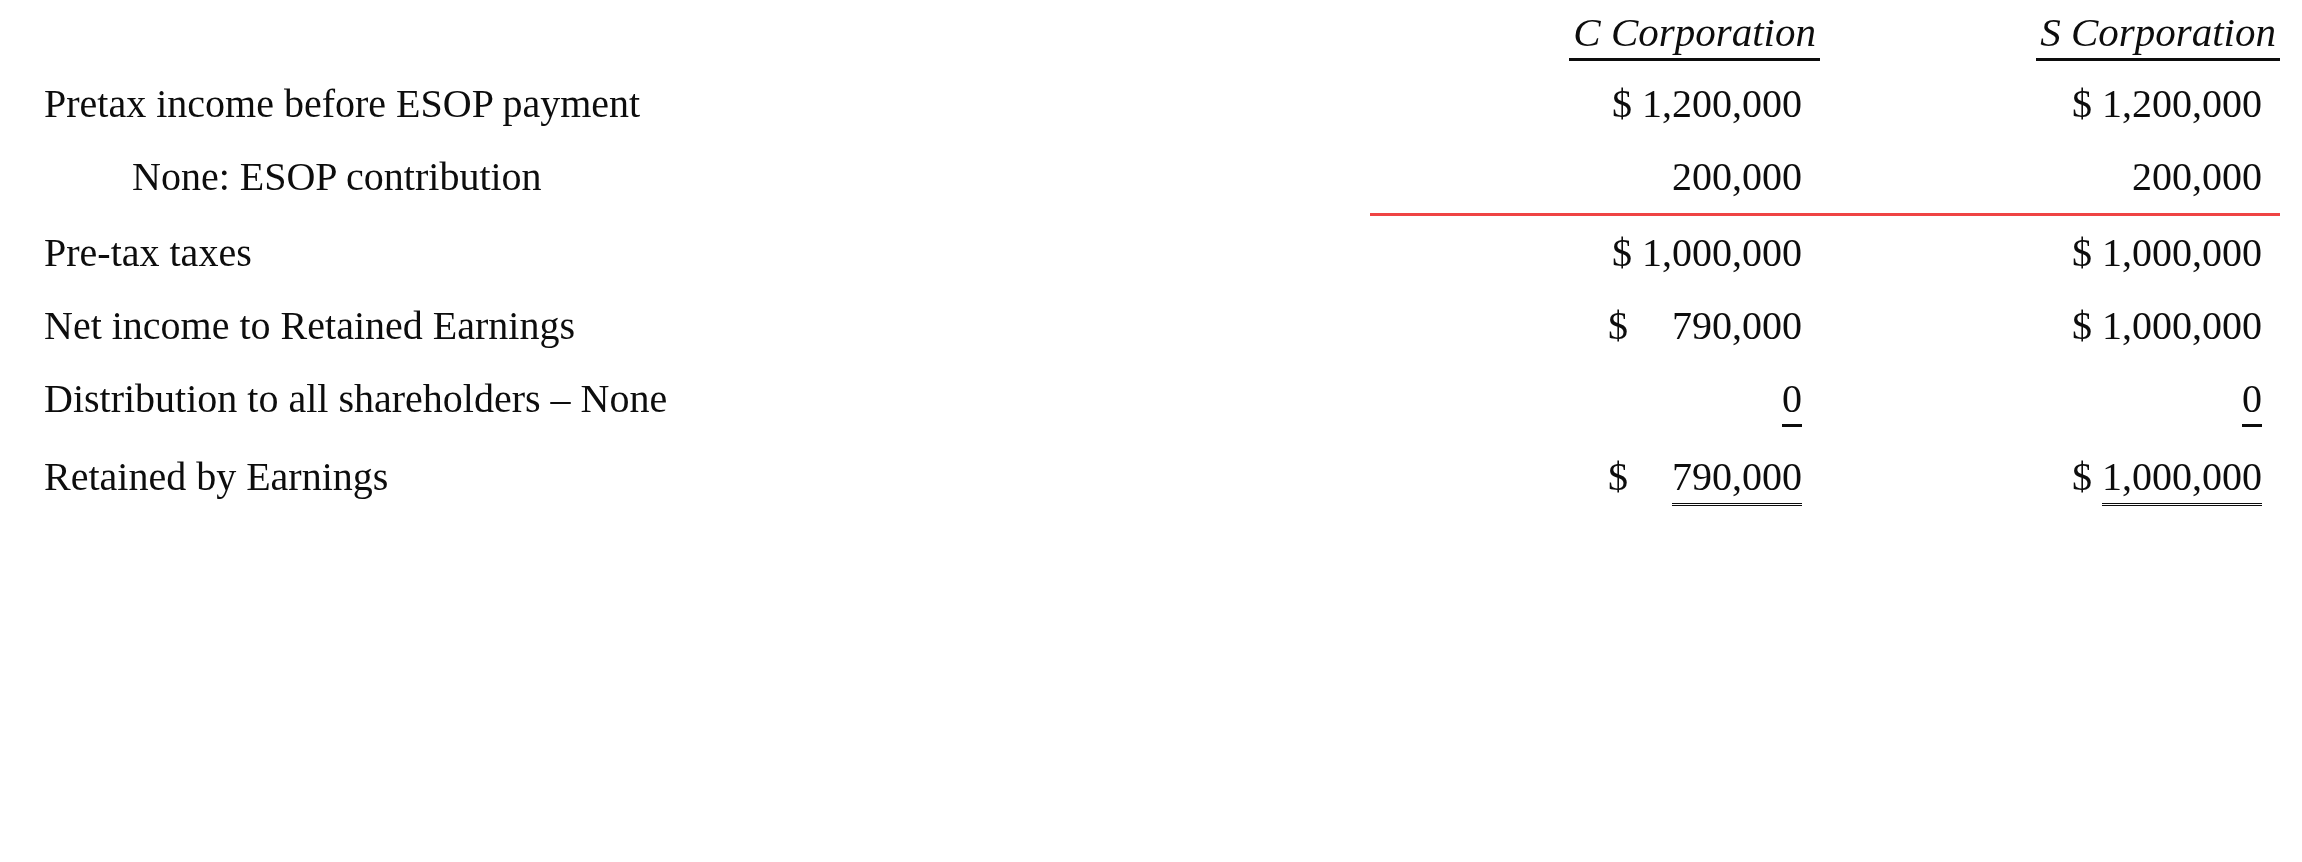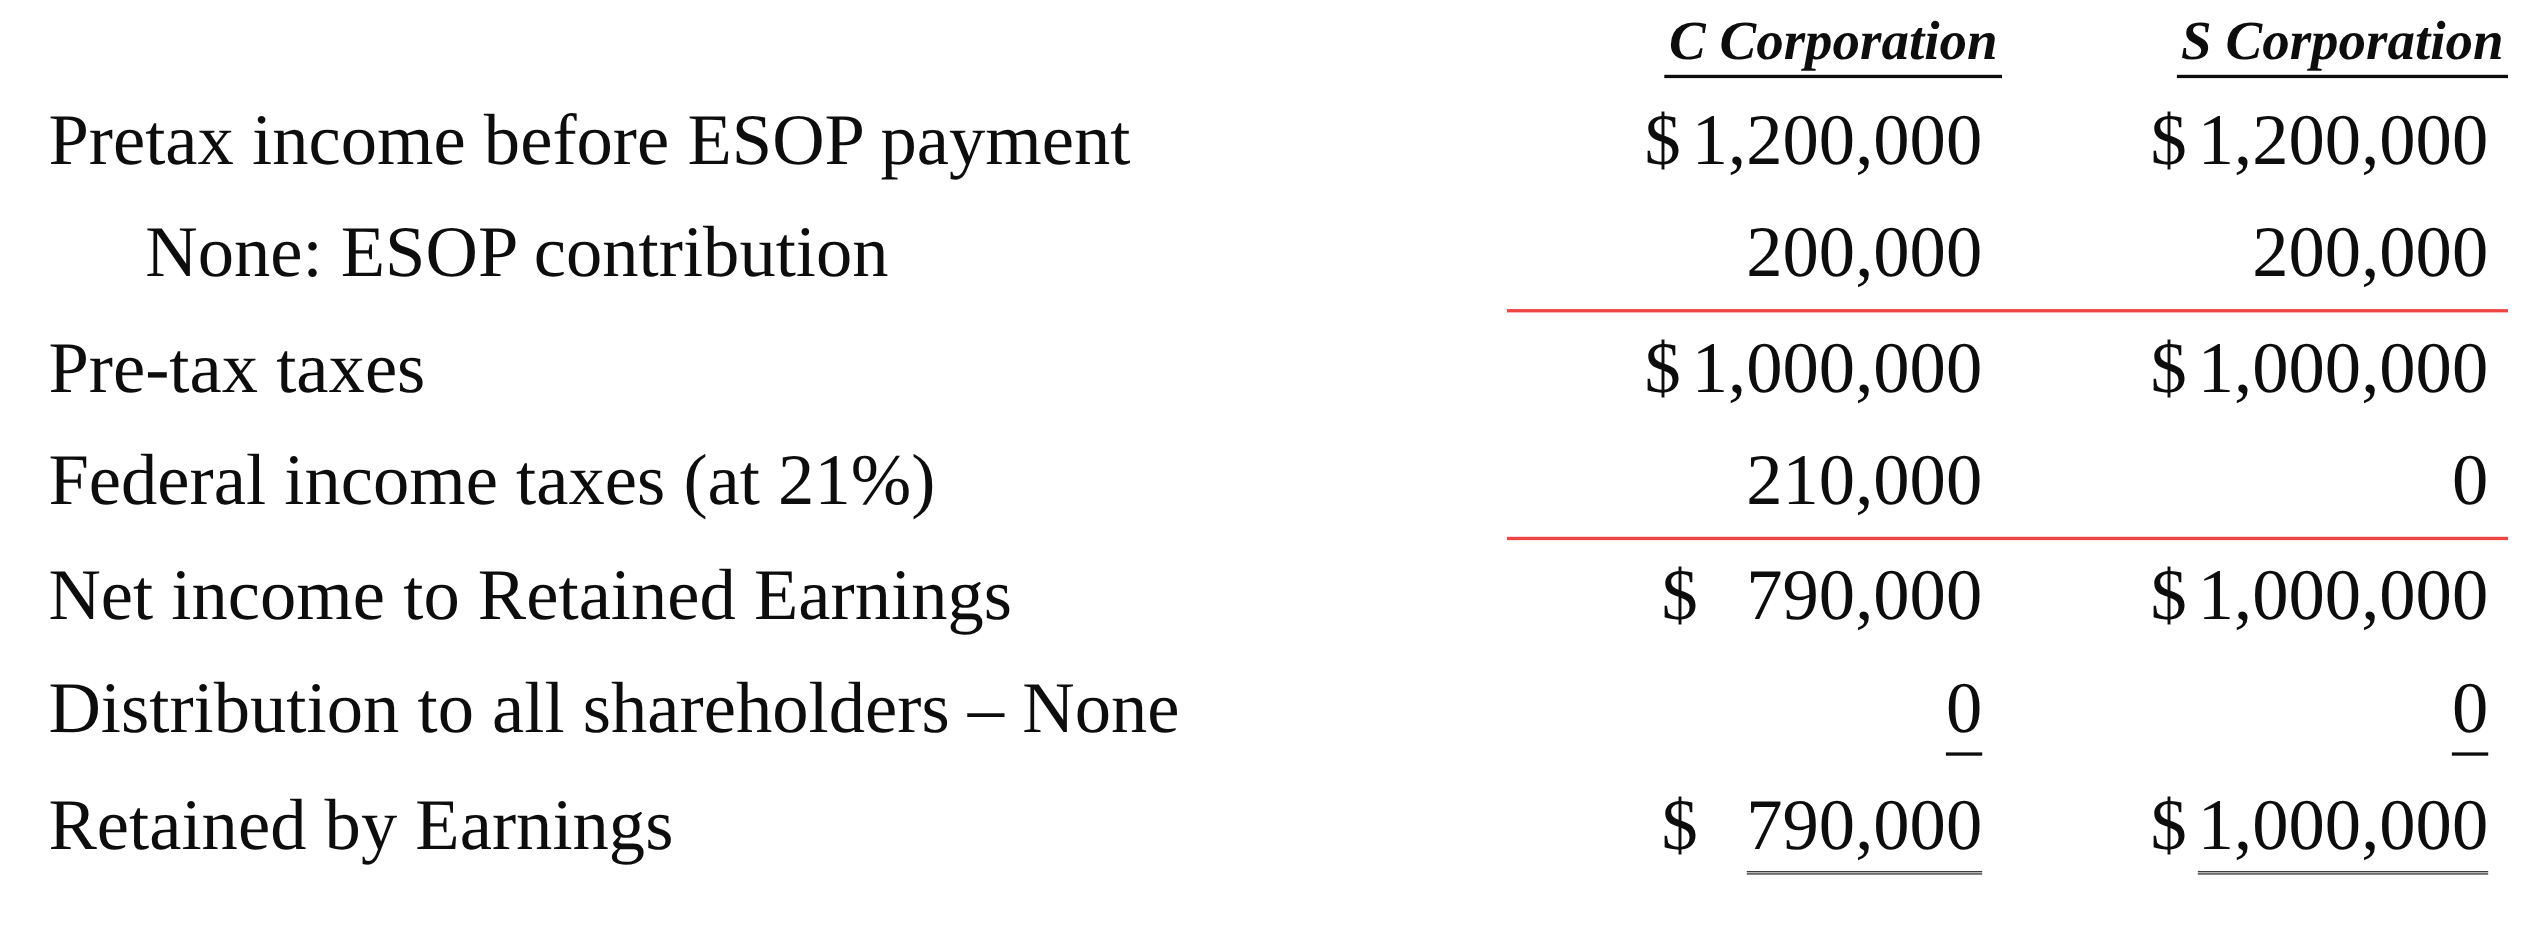--- a/index.html
+++ b/index.html
@@ -26,37 +26,37 @@
     margin-left: 40px;
     margin-top: 8px;
     width: 2240px;
     table-layout: fixed;
   }
   table.fin col.c-label { width: 1330px; }
   table.fin col.c-col1  { width: 450px; }
   table.fin col.c-col2  { width: 460px; }
 
   th.col-head {
-    font-size: 50px;
+    font-size: 41px;
     font-style: italic;
-    font-weight: bold;
+    font-weight: normal;
     text-align: right;
     padding: 0 0 6px 0;
     vertical-align: bottom;
   }
   th.col-head .hdr-text {
     display: inline-block;
     border-bottom: 3px solid #0d0d0d;
     padding: 0 4px 4px 4px;
     line-height: 1.05;
   }
   th.blank-head { padding: 0; }
 
   td {
-    font-size: 66px;
+    font-size: 40px;
     padding: 0;
     vertical-align: baseline;
   }
   td.label {
     text-align: left;
     padding: 13px 0 13px 4px;
     white-space: nowrap;
   }
   td.label.indent {
     padding-left: 92px;
@@ -161,35 +161,20 @@
           </span>
         </td>
         <td class="num">
           <span class="cellflex">
             <span class="cur">$</span>
             <span class="valuebox">1,000,000</span>
           </span>
         </td>
       </tr>
 
-      <tr class="rule-after">
-        <td class="label">Federal income taxes (at 21%)</td>
-        <td class="num">
-          <span class="cellflex">
-            <span class="cur"></span>
-            <span class="valuebox">210,000</span>
-          </span>
-        </td>
-        <td class="num">
-          <span class="cellflex">
-            <span class="cur"></span>
-            <span class="valuebox">0</span>
-          </span>
-        </td>
-      </tr>
 
       <tr>
         <td class="label">Net income to Retained Earnings</td>
         <td class="num">
           <span class="cellflex">
             <span class="cur wide">$</span>
             <span class="valuebox">790,000</span>
           </span>
         </td>
         <td class="num">

